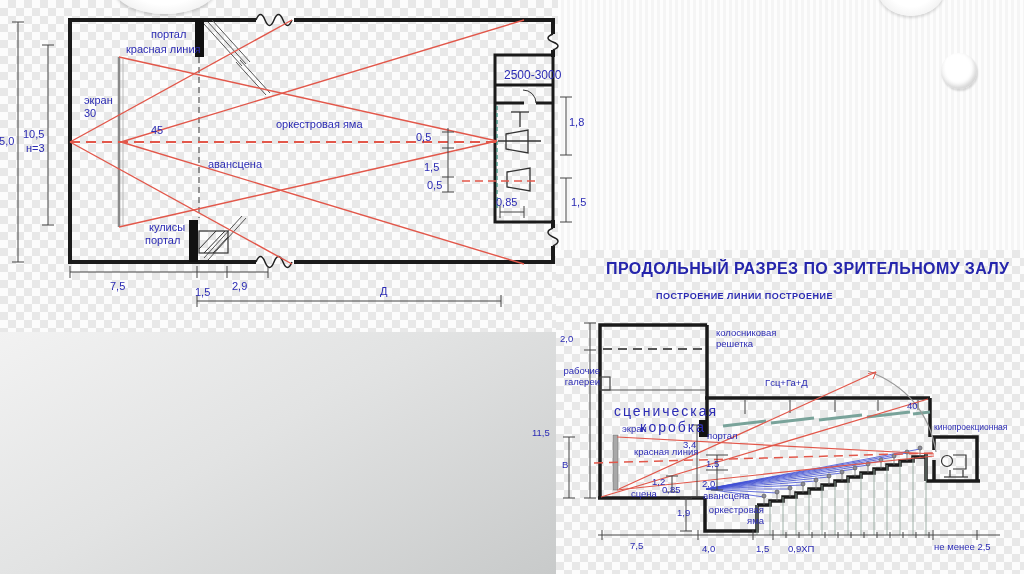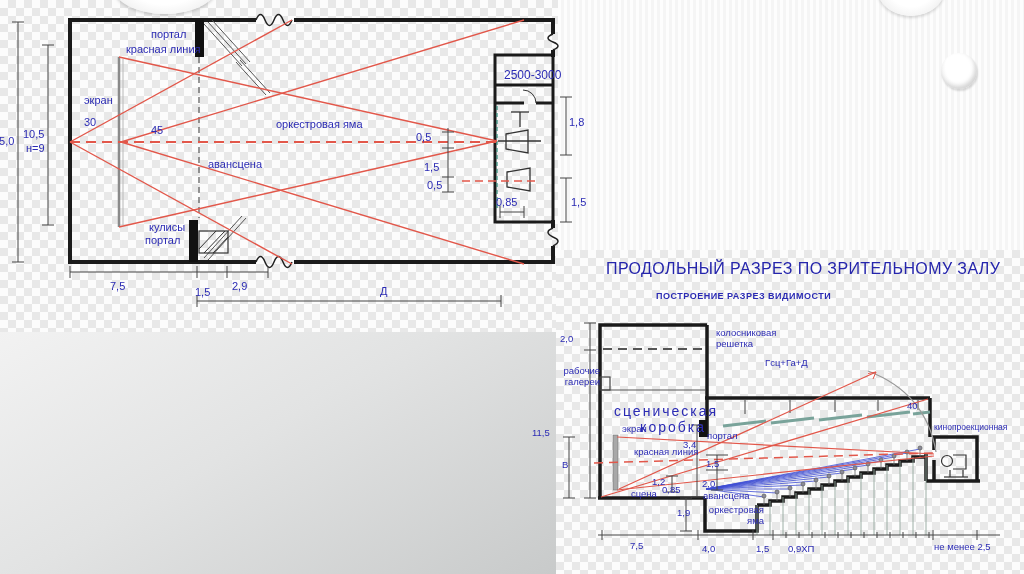--- a/index.html
+++ b/index.html
@@ -11,21 +11,21 @@
   #checker-plan{left:0;top:0;width:558px;height:332px}
   #checker-section{left:556px;top:250px;width:468px;height:324px}
   #gray-rect{position:absolute;left:0;top:332px;width:556px;height:242px;
        background:linear-gradient(150deg,#f2f2f2 0%,#e2e3e3 45%,#c8caca 100%)}
   svg#draw{position:absolute;left:0;top:0;z-index:2}
   .lb,.ls{position:absolute;z-index:3;color:#2b2bb4;font-weight:400;line-height:1.15;white-space:nowrap}
   .lb{font-size:11px}
   .ls{font-size:9.5px}
   .wrap{white-space:normal}
   .ctr{text-align:right}
-  #sec-title{position:absolute;z-index:3;left:606px;top:260px;font-size:16px;font-weight:400;
+  #sec-title{position:absolute;z-index:3;left:606px;top:260px;font-size:16px;font-weight:700;
        color:#2525ac;letter-spacing:.4px;white-space:nowrap}
   #sec-subtitle{position:absolute;z-index:3;left:656px;top:291px;font-size:9px;font-weight:700;
        color:#2b2bb4;letter-spacing:.5px;white-space:nowrap}
   .bubble{position:absolute;z-index:4;border-radius:50%;
        background:radial-gradient(ellipse at 50% 38%,#ffffff 52%,#f4f4f4 72%,#dbdbdb 90%,#cdcdcd 100%);
        box-shadow:0 2px 3px rgba(0,0,0,.15)}
   #bubble-1{left:112px;top:-44px;width:106px;height:58px}
   #bubble-2{left:877px;top:-40px;width:68px;height:56px}
   #bubble-3{left:941px;top:53px;width:36px;height:36px;
        box-shadow:inset -2px -3px 5px rgba(0,0,0,.14),1px 2px 2px rgba(0,0,0,.14)}
@@ -285,63 +285,63 @@
     <line x1="916" y1="532" x2="916" y2="538"></line>
       <line x1="929" y1="532" x2="929" y2="538"></line>
     <line x1="933" y1="530" x2="933" y2="540"></line>
       <line x1="977" y1="530" x2="977" y2="540"></line>
   </g>
 </svg>
 
 <span class="lb" style="left:151px;top:28px">портал</span>
 <span class="lb" style="left:126px;top:43px">красная линия</span>
 <span class="lb" style="left:84px;top:94px">экран</span>
-<span class="lb" style="left:84px;top:116px">30</span>
+<span class="lb" style="left:84px;top:107px">30</span>
 <span class="lb" style="left:151px;top:124px">45</span>
 <span class="lb" style="left:276px;top:118px">оркестровая яма</span>
 <span class="lb" style="left:208px;top:158px">авансцена</span>
 <span class="lb" style="left:149px;top:221px">кулисы</span>
 <span class="lb" style="left:145px;top:234px">портал</span>
 <span class="lb" style="left:504px;top:69px;font-size:12px">2500-3000</span>
 <span class="lb" style="left:416px;top:131px">0,5</span>
 <span class="lb" style="left:424px;top:161px">1,5</span>
 <span class="lb" style="left:427px;top:179px">0,5</span>
 <span class="lb" style="left:569px;top:116px">1,8</span>
 <span class="lb" style="left:496px;top:196px">0,85</span>
 <span class="lb" style="left:571px;top:196px">1,5</span>
 <span class="lb" style="left:-7px;top:135px">15,0</span>
 <span class="lb" style="left:23px;top:128px">10,5</span>
-<span class="lb" style="left:26px;top:142px">н=9</span>
+<span class="lb" style="left:26px;top:142px">н=3</span>
 <span class="lb" style="left:110px;top:280px">7,5</span>
 <span class="lb" style="left:195px;top:286px">1,5</span>
 <span class="lb" style="left:232px;top:280px">2,9</span>
 <span class="lb" style="left:380px;top:285px">Д</span>
 
 <span id="sec-title">ПРОДОЛЬНЫЙ  РАЗРЕЗ ПО ЗРИТЕЛЬНОМУ ЗАЛУ</span>
-<span id="sec-subtitle">ПОСТРОЕНИЕ  РАЗРЕЗ ВИДИМОСТИ</span>
+<span id="sec-subtitle">ПОСТРОЕНИЕ  ЛИНИИ ПОСТРОЕНИЕ</span>
 
 <span class="ls wrap" style="left:716px;top:328px;width:76px">колосниковая решетка</span>
 <span class="ls" style="left:560px;top:334px">2,0</span>
 <span class="ls wrap ctr" style="left:550px;top:366px;width:50px">рабочие галереи</span>
 <span class="ls wrap ctr" style="left:614px;top:403px;width:92px;letter-spacing:2px;font-size:14px">сценическая коробка</span>
 <span class="ls" style="left:532px;top:428px">11,5</span>
 <span class="ls" style="left:622px;top:424px">экран</span>
 <span class="ls" style="left:707px;top:431px">портал</span>
 <span class="ls" style="left:683px;top:440px">3,4</span>
 <span class="ls" style="left:634px;top:447px">красная линия</span>
 <span class="ls" style="left:562px;top:460px">В</span>
 <span class="ls" style="left:706px;top:459px">1,5</span>
 <span class="ls" style="left:652px;top:477px">1,2</span>
 <span class="ls" style="left:662px;top:485px">0,85</span>
 <span class="ls" style="left:702px;top:479px">2,0</span>
 <span class="ls" style="left:631px;top:489px">сцена</span>
 <span class="ls" style="left:703px;top:491px">авансцена</span>
 <span class="ls" style="left:677px;top:508px">1,9</span>
 <span class="ls wrap ctr" style="left:700px;top:505px;width:64px">оркестровая яма</span>
-<span class="ls" style="left:765px;top:358px">Гсц+Га+Д</span>
+<span class="ls" style="left:765px;top:378px">Гсц+Га+Д</span>
 <span class="ls" style="left:907px;top:401px">40</span>
 <span class="ls" style="left:934px;top:423px;font-size:8.5px">кинопроекционная</span>
 <span class="ls" style="left:630px;top:541px">7,5</span>
 <span class="ls" style="left:702px;top:544px">4,0</span>
 <span class="ls" style="left:756px;top:544px">1,5</span>
 <span class="ls" style="left:788px;top:544px">0,9ХП</span>
 <span class="ls" style="left:934px;top:542px">не менее 2,5</span>
 
 <div class="bubble" id="bubble-1"></div>
 <div class="bubble" id="bubble-2"></div>

